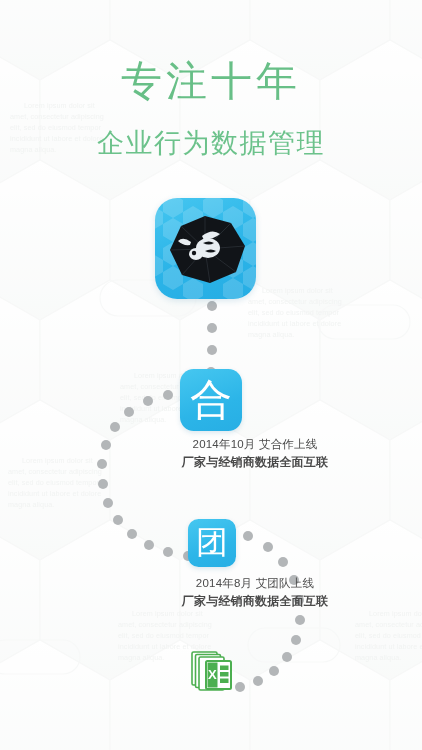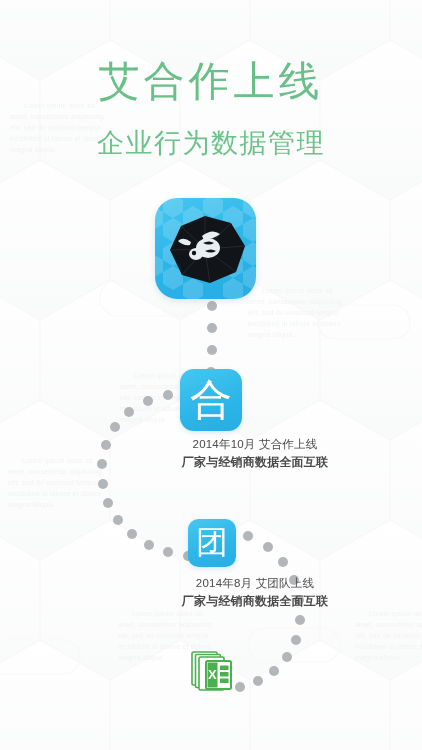--- a/index.html
+++ b/index.html
@@ -157,21 +157,21 @@
         <div class="bg-lorem" style="left: 10px; top: 100px;">Lorem ipsum dolor sit amet, consectetur adipiscing elit, sed do eiusmod tempor incididunt ut labore et dolore magna aliqua.</div>
         <div class="bg-lorem" style="left: 248px; top: 285px;">Lorem ipsum dolor sit amet, consectetur adipiscing elit, sed do eiusmod tempor incididunt ut labore et dolore magna aliqua.</div>
         <div class="bg-lorem" style="left: 120px; top: 370px;">Lorem ipsum dolor sit amet, consectetur adipiscing elit, sed do eiusmod tempor incididunt ut labore et dolore magna aliqua.</div>
         <div class="bg-lorem" style="left: 8px; top: 455px;">Lorem ipsum dolor sit amet, consectetur adipiscing elit, sed do eiusmod tempor incididunt ut labore et dolore magna aliqua.</div>
         <div class="bg-lorem" style="left: 118px; top: 608px;">Lorem ipsum dolor sit amet, consectetur adipiscing elit, sed do eiusmod tempor incididunt ut labore et dolore magna aliqua.</div>
         <div class="bg-lorem" style="left: 355px; top: 608px;">Lorem ipsum dolor sit amet, consectetur adipiscing elit, sed do eiusmod tempor incididunt ut labore et dolore magna aliqua.</div>
       </div>
   </div>
 
   <div class="headline-wrap">
-    <div class="title-main">艾合作上线</div>
+    <div class="title-main">专注十年</div>
     <div class="title-sub">企业行为数据管理</div>
   </div>
 
   <div id="dot-host">
       <div class="dot" style="left: 206.8px; top: 300.8px; width: 10.4px; height: 10.4px; background: rgb(179, 182, 184); position: absolute;"></div>
       <div class="dot" style="left: 206.8px; top: 322.8px; width: 10.4px; height: 10.4px; background: rgb(179, 182, 184); position: absolute;"></div>
       <div class="dot" style="left: 206.8px; top: 344.8px; width: 10.4px; height: 10.4px; background: rgb(179, 182, 184); position: absolute;"></div>
       <div class="dot" style="left: 205.8px; top: 366.8px; width: 10.4px; height: 10.4px; background: rgb(179, 182, 184); position: absolute;"></div>
       <div class="dot" style="left: 162.8px; top: 389.8px; width: 10.4px; height: 10.4px; background: rgb(179, 182, 184); position: absolute;"></div>
       <div class="dot" style="left: 142.8px; top: 395.8px; width: 10.4px; height: 10.4px; background: rgb(179, 182, 184); position: absolute;"></div>

